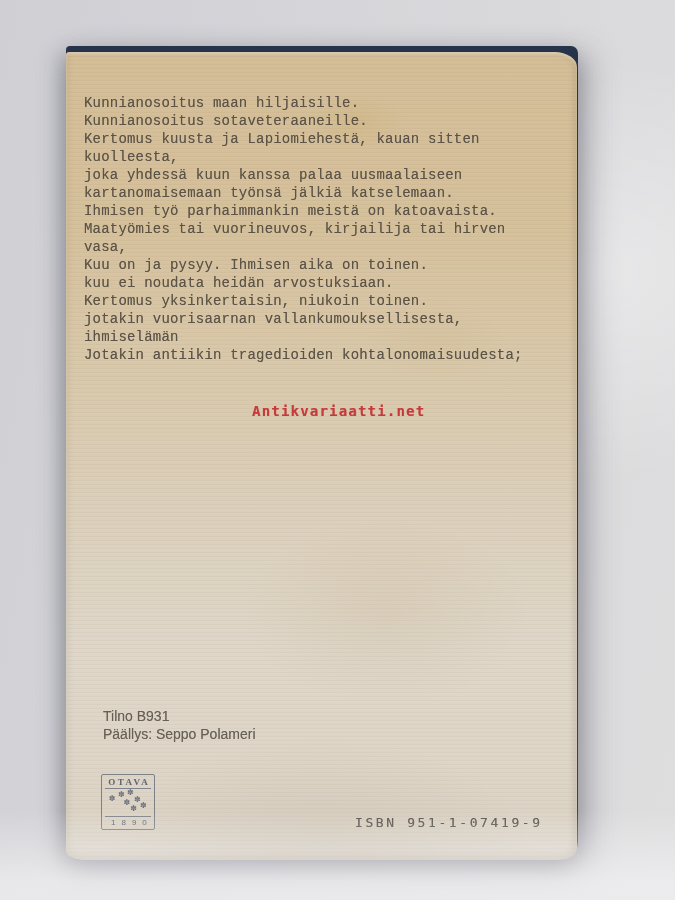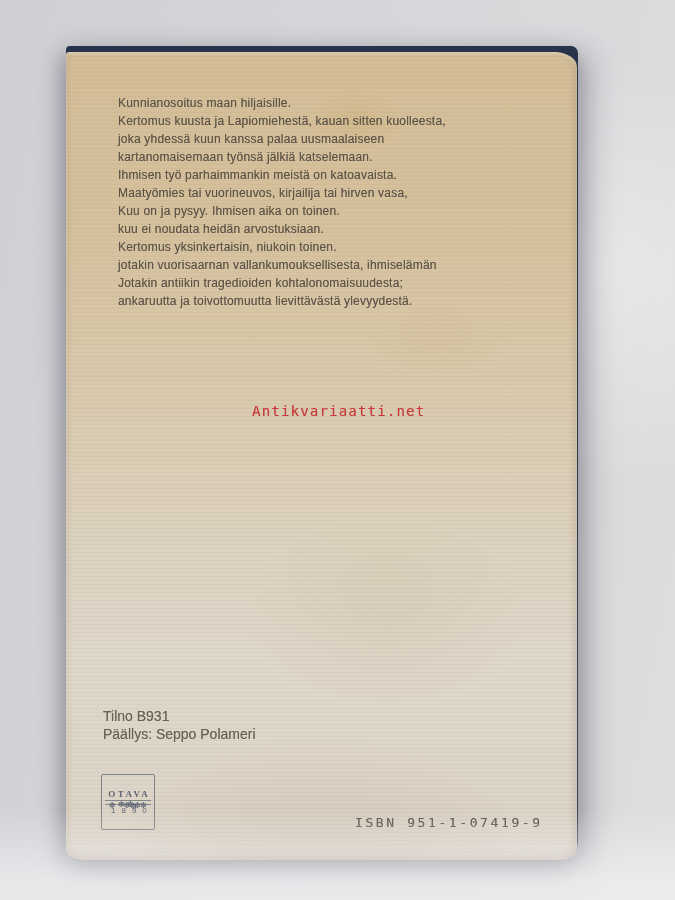--- a/index.html
+++ b/index.html
@@ -35,44 +35,45 @@
       radial-gradient(ellipse 100px 60px at 370px 290px, rgba(180,148,78,0.08), transparent 70%),
       radial-gradient(ellipse 200px 130px at 320px 560px, rgba(172,142,84,0.10), transparent 72%),
       radial-gradient(ellipse 300px 200px at 50% 103%, rgba(120,96,60,0.10), transparent 75%),
       repeating-linear-gradient(180deg, rgba(128,102,66,0.05) 0 1px, rgba(255,255,255,0.03) 1px 2px, rgba(0,0,0,0) 2px 4px),
       linear-gradient(180deg,#d3bd97 0%, #d5c09c 22%, #d8c8ab 40%, #dbd0bc 58%, #ded6c9 74%, #ddd5c8 88%, #d9d1c3 100%);
     border-radius:3px 22px 18px 16px / 3px 15px 12px 10px;
     box-shadow:inset 0 2px 3px rgba(255,255,250,0.35), inset 0 -4px 8px rgba(110,90,60,0.18), inset -3px 0 6px rgba(120,100,70,0.12);
     overflow:hidden;
   }
   .blurb{
-    position:absolute;left:52px;top:42px;width:450px;
-    font-size:12px;line-height:18px;color:#5b5347;
+    position:absolute;left:18px;top:42px;width:450px;
+    font-size:14px;line-height:18px;color:#5b5347;
     letter-spacing:0.2px;
     text-shadow:0 0 0.6px rgba(91,83,71,0.55);
+    font-family:Liberation Mono, monospace;
   }
   .watermark{
     position:absolute;left:186px;top:351px;
     font-family:"DejaVu Sans Mono", monospace;
-    font-weight:normal;font-size:14px;letter-spacing:1.2px;
+    font-weight:bold;font-size:14px;letter-spacing:1.2px;
     color:#c8393b;
     text-shadow:0.4px 0.4px 0 rgba(170,40,40,0.35);
   }
   .imprint{
     position:absolute;left:37px;top:655px;
     font-size:14px;line-height:18px;color:#676055;
     text-shadow:0 0 0.6px rgba(103,96,85,0.5);
   }
   .logo{
     position:absolute;left:35px;top:722px;width:54px;height:56px;
     border:1.5px solid rgba(92,101,115,0.75);
     border-radius:2px;
     color:#5c6573;
     box-sizing:border-box;
-    padding:14px 3px;
+    padding:2px 3px;
     display:flex;flex-direction:column;
   }
   .logo-name{
     font-family:"Liberation Serif", serif;
     font-weight:bold;font-size:9px;letter-spacing:2.5px;
     text-align:center;text-indent:2.5px;
     border-bottom:1px solid rgba(92,101,115,0.7);
     padding-bottom:1px;
   }
   .logo-stars{position:relative;flex:1;}
@@ -98,31 +99,31 @@
 </style>
 </head>
 <body>
 
 <div class="photo">
   <div class="book">
     <div class="paper">
 
       <div class="blurb">
         <div>Kunnianosoitus maan hiljaisille.</div>
+        <div>Kunnianosoitus sotaveteraaneille.</div>
         <div>Kertomus kuusta ja Lapiomiehestä, kauan sitten kuolleesta,</div>
         <div>joka yhdessä kuun kanssa palaa uusmaalaiseen</div>
         <div>kartanomaisemaan työnsä jälkiä katselemaan.</div>
         <div>Ihmisen työ parhaimmankin meistä on katoavaista.</div>
         <div>Maatyömies tai vuorineuvos, kirjailija tai hirven vasa,</div>
         <div>Kuu on ja pysyy. Ihmisen aika on toinen.</div>
         <div>kuu ei noudata heidän arvostuksiaan.</div>
         <div>Kertomus yksinkertaisin, niukoin toinen.</div>
         <div>jotakin vuorisaarnan vallankumouksellisesta, ihmiselämän</div>
         <div>Jotakin antiikin tragedioiden kohtalonomaisuudesta;</div>
-        <div>ankaruutta ja toivottomuutta lievittävästä ylevyydestä.</div>
       </div>
 
       <div class="watermark">Antikvariaatti.net</div>
 
       <div class="imprint">
         <div>Tilno B931</div>
         <div>Päällys: Seppo Polameri</div>
       </div>
 
       <div class="logo">

